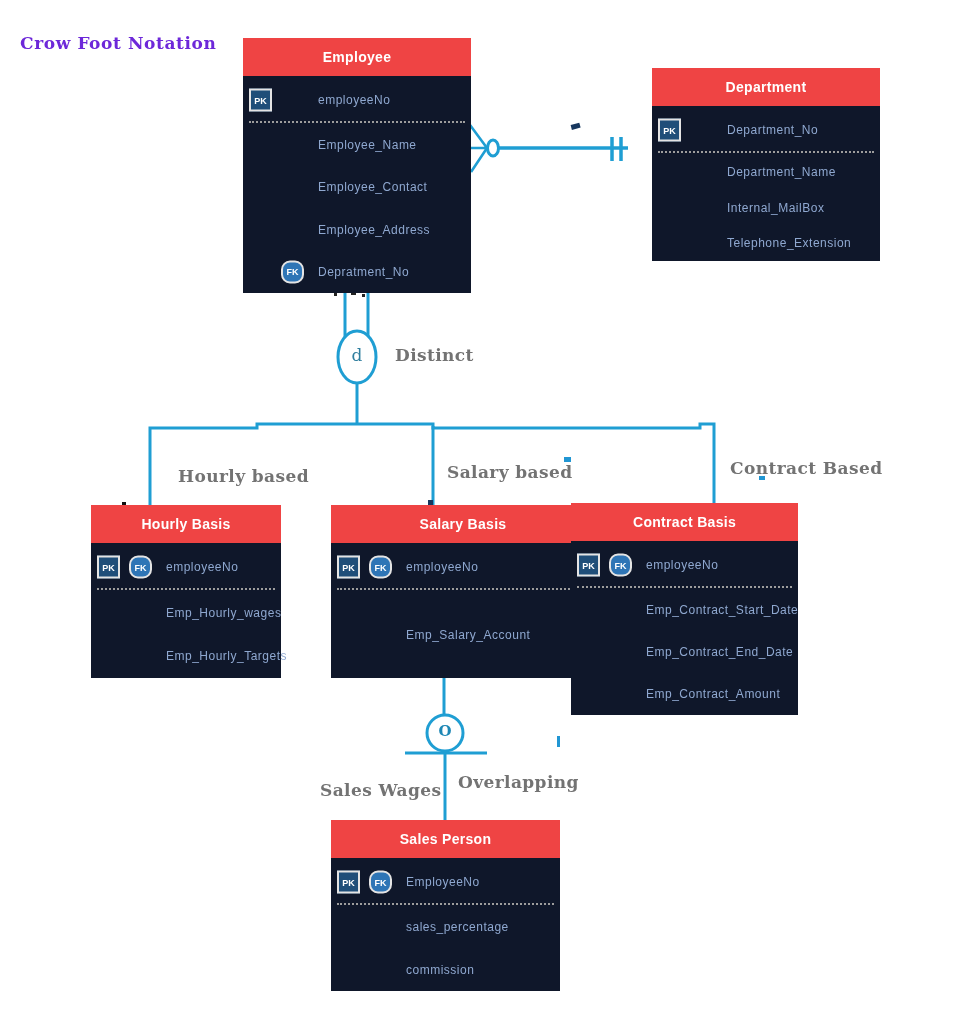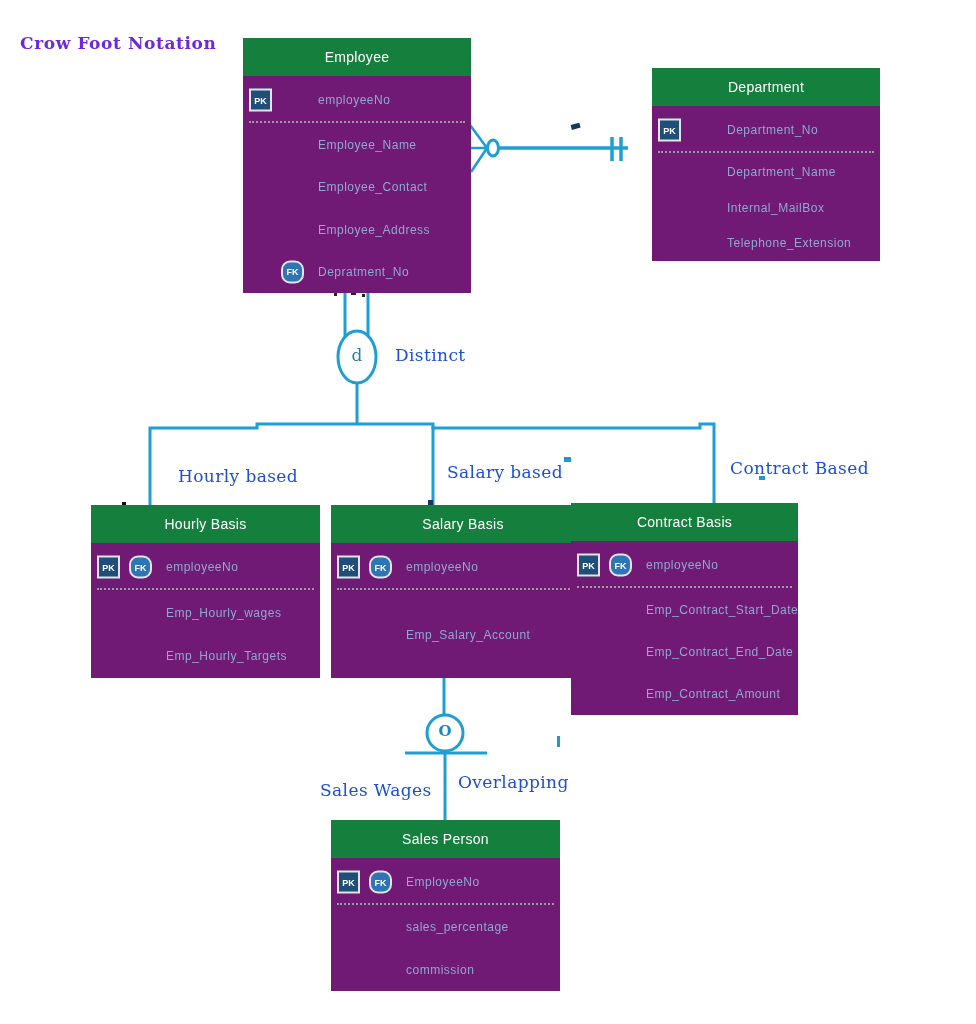--- a/index.html
+++ b/index.html
@@ -23,32 +23,32 @@
   }
   
   .entity {
     position: absolute;
     display: flex;
     flex-direction: column;
     z-index: 3;
   }
   .ent-header {
     flex: 0 0 38px;
-    background: #15803d;
+    background: #ef4444;
     color: #ffffff;
     display: flex;
     align-items: center;
     justify-content: center;
     font-size: 14px;
-    font-weight: 400;
+    font-weight: 700;
     letter-spacing: 0.3px;
   }
   .ent-body {
     flex: 1;
-    background: #701a75;
+    background: #0f172a;
     display: flex;
     flex-direction: column;
   }
   .row {
     position: relative;
     flex: 1;
     display: flex;
     align-items: center;
   }
   .row.key-row { flex: 0 0 48px; }
@@ -79,24 +79,24 @@
     font-size: 9px;
     font-weight: bold;
     border: 2px solid #e4e4e4;
   }
   .badge.pk { left: 6px;  background: #1f4e79; }
   .badge.fk { left: 38px; background: #2e75b6; border-radius: 9px; }
   
   .dlabel {
     position: absolute;
     font-family: "DejaVu Serif", serif;
-    font-weight: normal;
+    font-weight: bold;
     font-size: 17px;
     letter-spacing: 0.4px;
-    color: #1d4ed8;
+    color: #737373;
     white-space: nowrap;
     z-index: 4;
   }
   .sym {
     position: absolute;
     font-family: "DejaVu Serif", serif;
     text-align: center;
     color: #2f7e9e;
     z-index: 5;
   }
@@ -189,21 +189,21 @@
       </div>
       <div class="row">
         <span class="attr">Internal_MailBox</span>
       </div>
       <div class="row">
         <span class="attr">Telephone_Extension</span>
       </div>
     </div>
   </div>
 
-  <div class="entity" style="left:91px; top:505px; width:229px; height:173px;">
+  <div class="entity" style="left:91px; top:505px; width:190px; height:173px;">
     <div class="ent-header">Hourly Basis</div>
     <div class="ent-body">
       <div class="row key-row">
         <span class="badge pk">PK</span>
         <span class="badge fk">FK</span>
         <span class="attr">employeeNo</span>
       </div>
       <div class="row">
         <span class="attr">Emp_Hourly_wages</span>
       </div>

